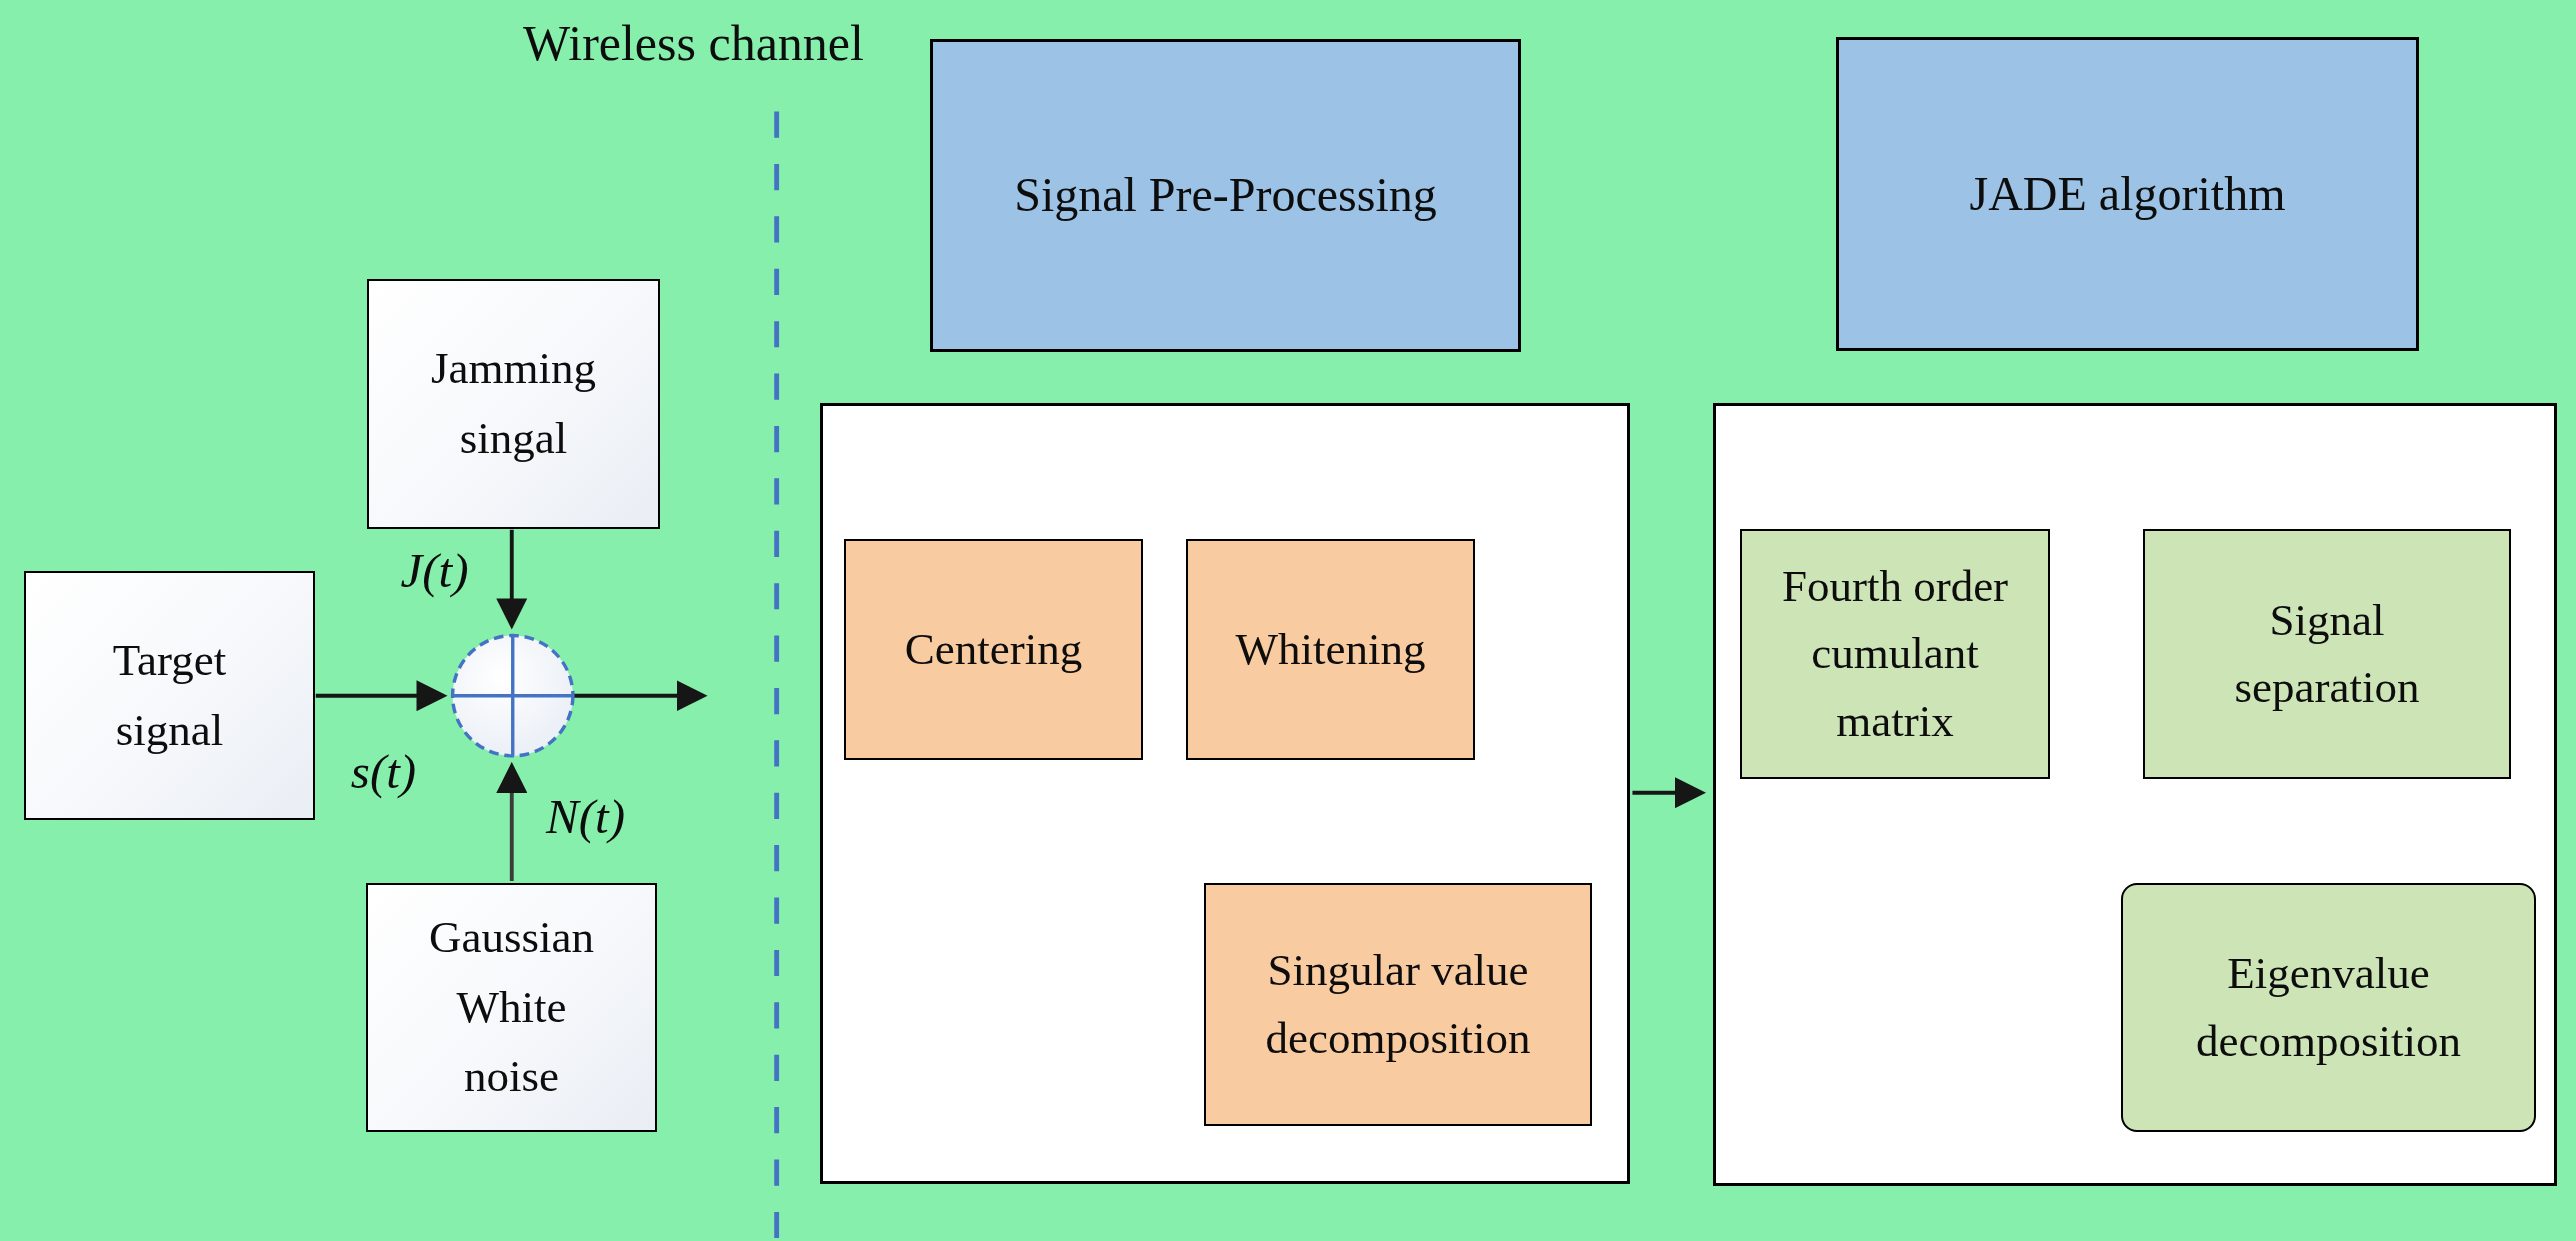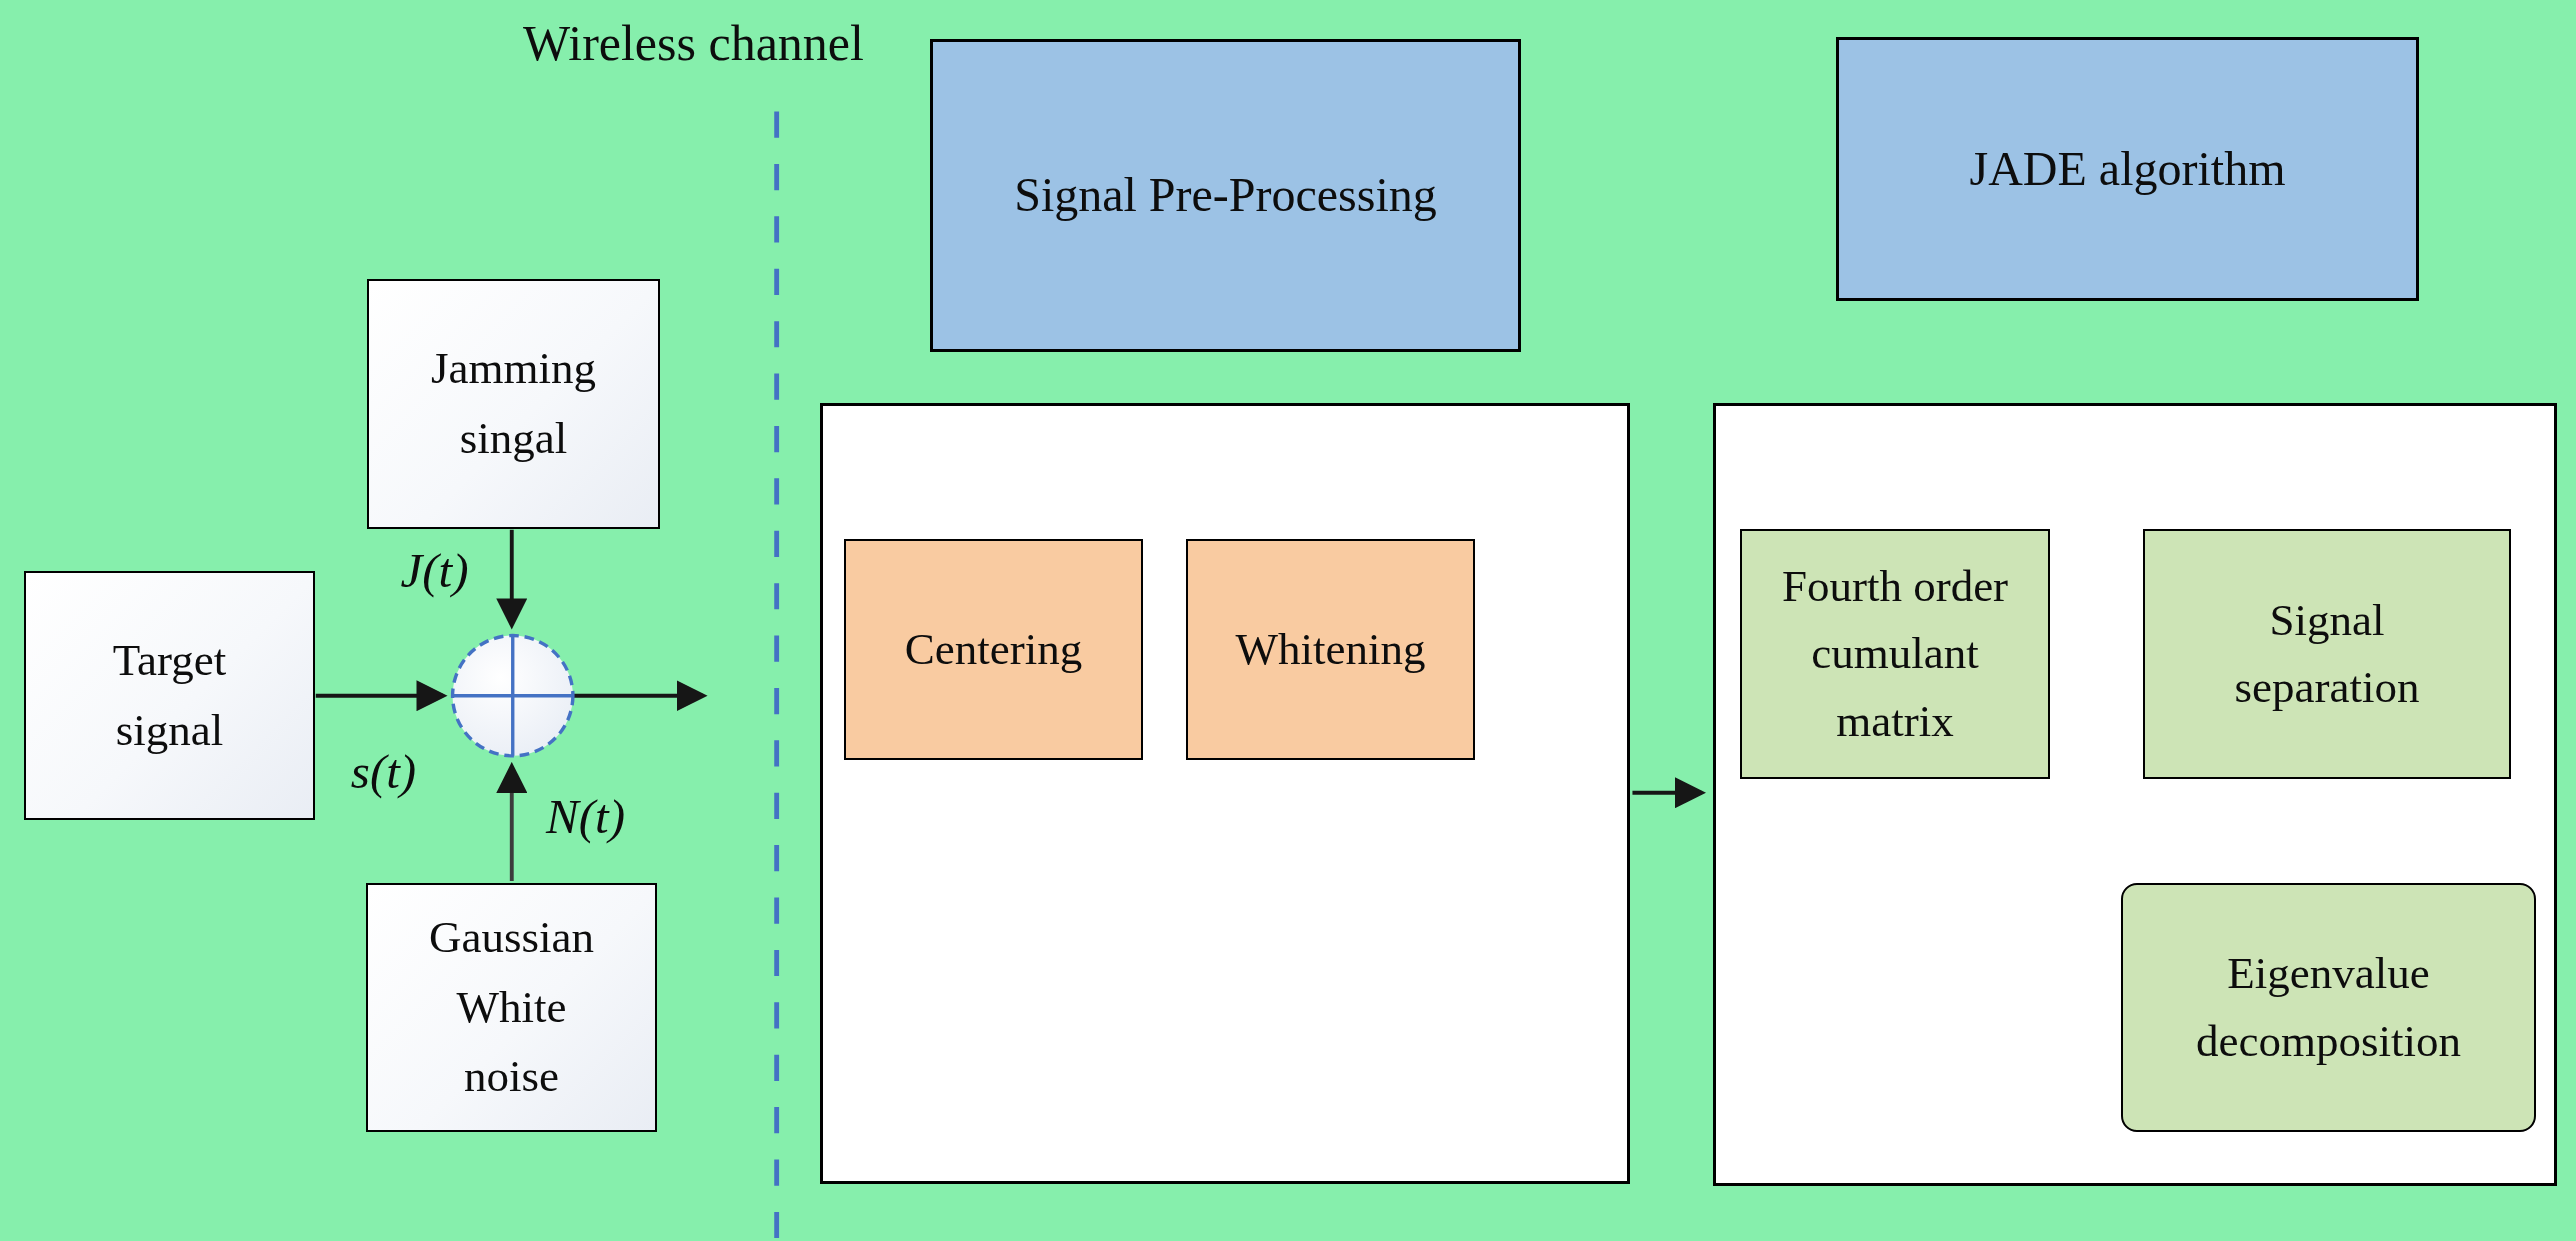--- a/index.html
+++ b/index.html
@@ -106,30 +106,31 @@
   <div class="float-label mat-label" style="left:2327px;top:776px;width:97px;">U</div>
 
   <div class="box src-box" style="left:24px;top:571px;width:291px;height:249px;padding:0 39px;">Target signal</div>
 
   <div class="box src-box" style="left:366px;top:883px;width:291px;height:249px;padding:0 49px;">Gaussian White noise</div>
 
   <div class="box src-box" style="left:367px;top:279px;width:293px;height:250px;padding:0 39px;">Jamming singal</div>
 
   <div class="box stage-header" style="left:930px;top:39px;width:591px;height:313px;">Signal Pre-Processing</div>
 
-  <div class="box stage-header" style="left:1836px;top:37px;width:583px;height:264px;">JADE algorithm</div>
+  <div class="box stage-header" style="left:1836px;top:37px;width:583px;height:314px;">JADE algorithm</div>
 
   <div class="box container-box" style="left:820px;top:403px;width:810px;height:781px;"></div>
 
   <div class="box container-box" style="left:1713px;top:403px;width:844px;height:783px;"></div>
 
   <div class="box pre-step" style="left:844px;top:539px;width:299px;height:221px;">Centering</div>
 
   <div class="box pre-step" style="left:1186px;top:539px;width:289px;height:221px;">Whitening</div>
 
+  <div class="box pre-step" style="left:1204px;top:883px;width:388px;height:243px;padding:0 24px;">Singular value decomposition</div>
 
   <div class="box jade-step" style="left:1740px;top:529px;width:310px;height:250px;padding:0 19.4px;">Fourth order cumulant matrix</div>
 
   <div class="box jade-step" style="left:2143px;top:529px;width:368px;height:250px;padding:0 44px;">Signal separation</div>
 
   <div class="box jade-step" style="left:2121px;top:883px;width:415px;height:249px;padding:0 24px;border-radius:16px;">Eigenvalue decomposition</div>
 
 </div>
 
 

